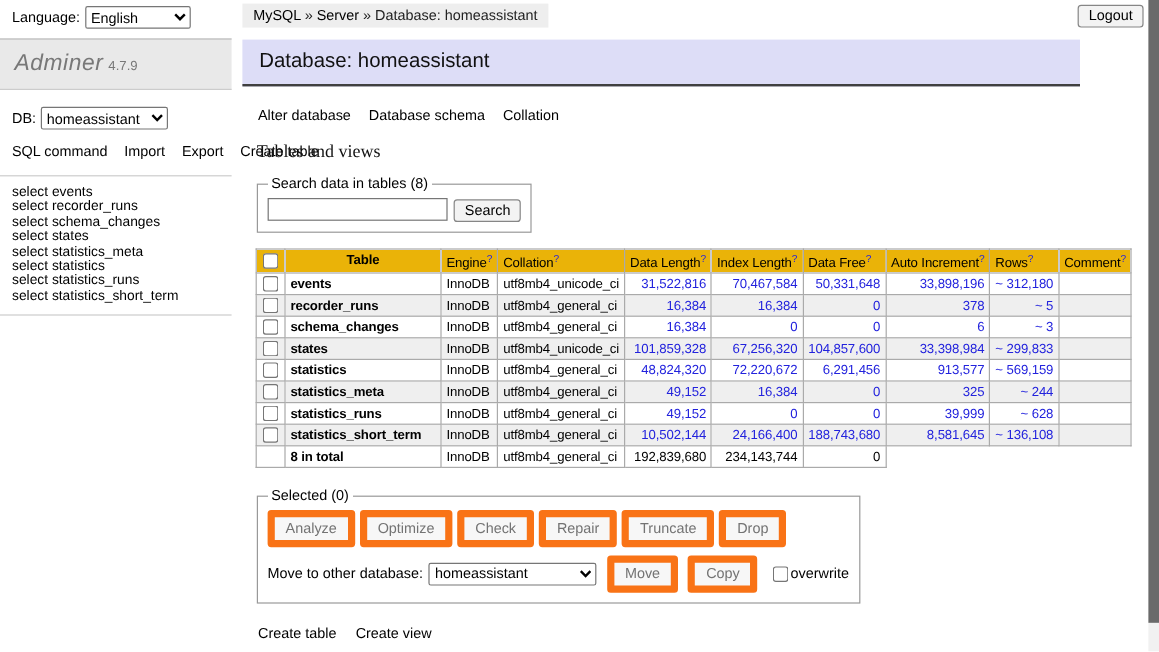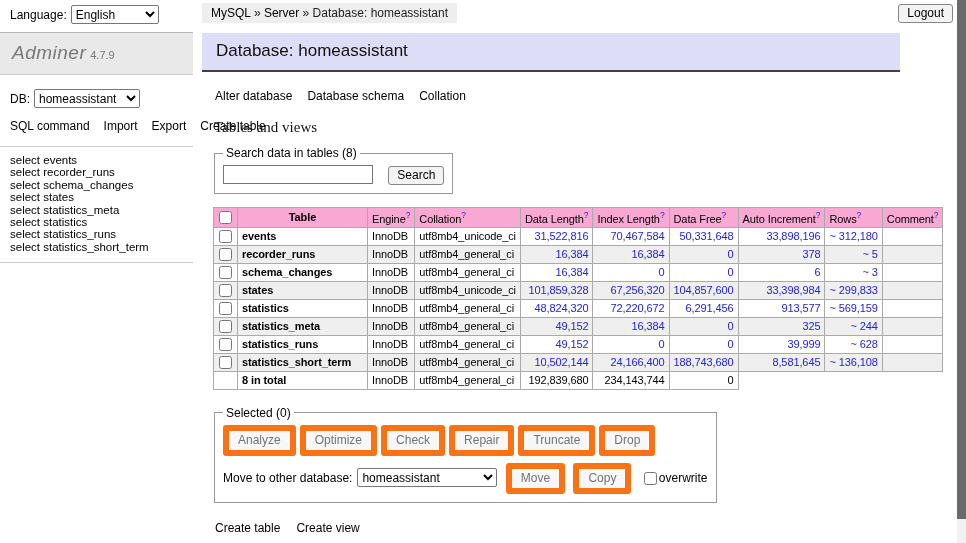--- a/index.html
+++ b/index.html
@@ -44,29 +44,29 @@
   h2.page-title {
     margin:10px 0 0; width:698px; background:#ddddf7; border-bottom:2px solid #404040;
     padding:8px 14px 9px; font-size:17px; font-weight:normal; color:#111;
   }
   .links-row { margin:17px 0 0 13px; }
   .links-row a { margin-right:15px; white-space:nowrap; }
   h3 { margin:16px 0 0 12px; font-size:15px; font-weight:normal; color:#111;font-family:Liberation Serif, serif; }
   fieldset { display:inline-block; border:1px solid #999; margin:10px 0 0 12px; padding:5px 8px 8px; }
   legend { padding:0 3px; font-size:12px; }
   .search-fs input[type=text] { width:150px; height:19px; border:1px solid #767676; font-size:12px; padding:1px 4px; }
-  .search-fs button { margin-left:12px; }
+  .search-fs button { margin-left:2px; }
 
   
   table.db-tables { border-collapse:collapse; table-layout:fixed; margin:13px 0 0 11px; }
   .db-tables th, .db-tables td {
     border:1px solid #aaa; padding:2px 4px; font-size:11px; height:18px;
     white-space:nowrap; overflow:hidden; letter-spacing:-0.1px;
   }
-  .db-tables thead th { background:#f9a8d4; font-weight:normal; text-align:left; }
+  .db-tables thead th { background:#eab308; font-weight:normal; text-align:left; }
   .db-tables thead th.c-table { font-weight:bold; text-align:center; }
   .db-tables sup.help { color:#2222dd; font-size:8.5px; cursor:pointer; }
   .db-tables td.num { text-align:right; color:#2222dd; }
   .db-tables tr.alt td { background:#efefef; }
   .db-tables td.name a { font-weight:bold; }
   .db-tables td.chk { text-align:center; padding:1px 2px; }
   .db-tables tr.total td { background:#fff; color:#000; font-weight:normal; }
   .db-tables tr.total td.num { color:#000; }
   .db-tables tr.total td.name { font-weight:bold; }
   .db-tables tr.total td.nb { border:none; }

